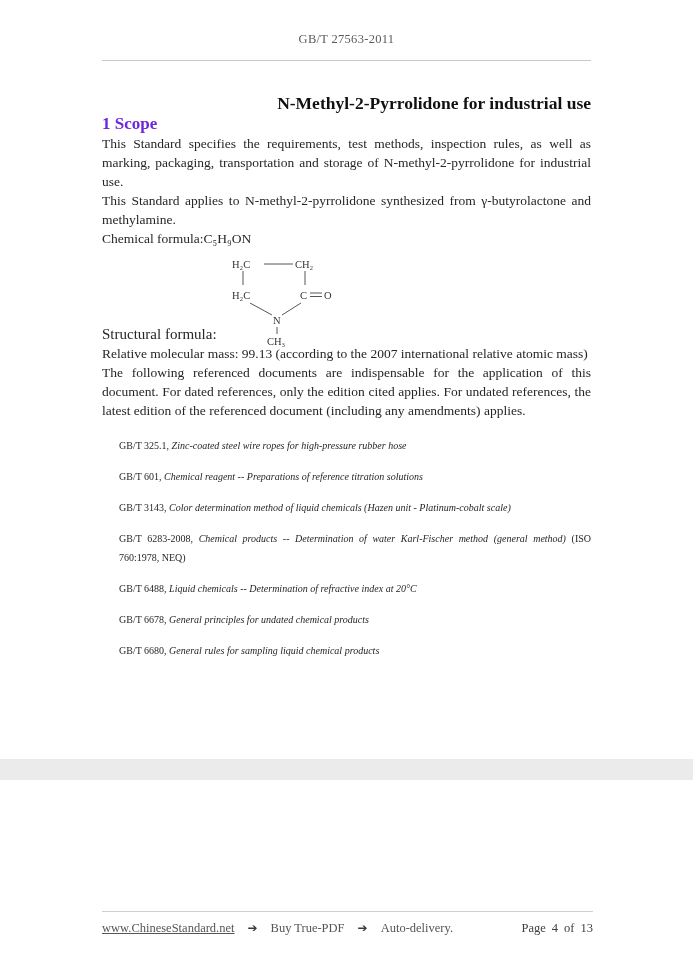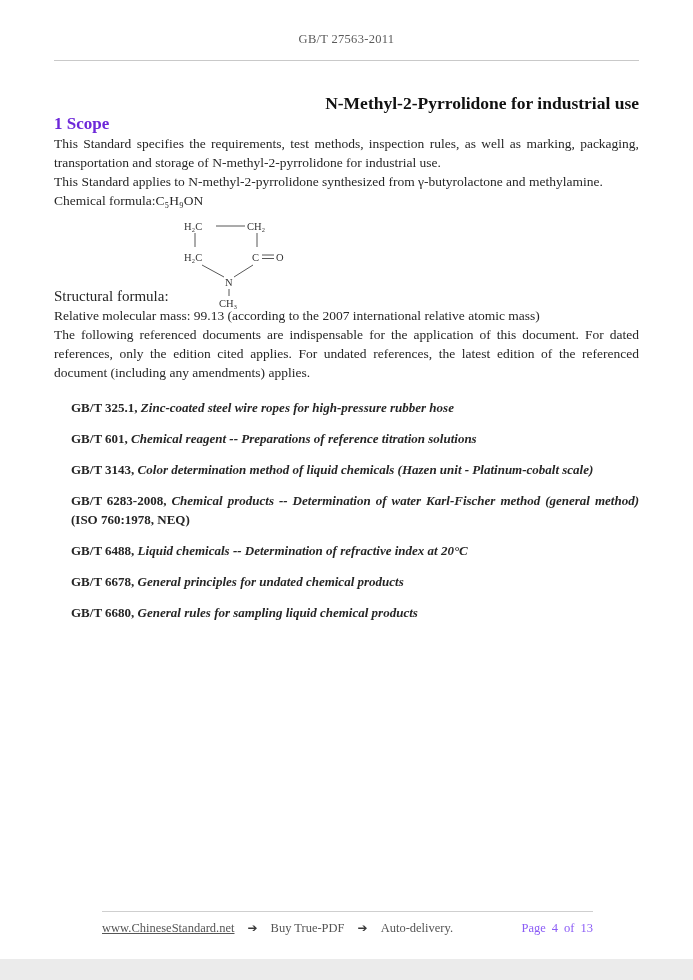--- a/index.html
+++ b/index.html
@@ -4,21 +4,21 @@
 <style>
   html,body { margin:0; padding:0; }
   body {
     width:693px; height:980px;
     background:#ffffff;
     font-family:"Liberation Serif","DejaVu Serif",serif;
     color:#262626;
     position:relative;
     overflow:hidden;
   }
-  .page { position:relative; width:693px; height:980px; background:#fff; box-sizing:border-box; padding:0 54px; }
+  .page { position:relative; width:693px; height:780px; background:#fff; box-sizing:border-box; padding:0 102px; }
 
   .doc-header { text-align:center; color:#5a5a5a; font-size:12.5px; padding-top:32px; letter-spacing:0.3px; }
   .header-rule { border:none; border-top:1px solid #c9c9c9; margin:13px 0 0 0; }
 
   .doc-title { text-align:right; font-size:17.5px; font-weight:bold; color:#111; margin-top:32px; }
 
   h2.section-heading { font-size:17px; font-weight:bold; color:#6d28d9; margin:0; }
   .h-scope { margin-top:56px; }
   .h-norm  { margin-top:30px; }
 
@@ -29,30 +29,30 @@
   .p-mass { margin-top:16px; }
   .p-intro { margin-top:20px; }
 
   .structure-row { display:flex; align-items:flex-end; margin-top:6px; }
   .struct-label { font-size:15px; line-height:19px; }
   .struct-svg { margin-left:12px; margin-bottom:-4px; }
   .struct-svg text { font-family:"Liberation Serif","DejaVu Serif",serif; font-size:10.5px; fill:#333; }
   .struct-svg line { stroke:#444; stroke-width:0.9; }
 
   ul.ref-list { list-style:none; margin:16px 0 0 0; padding:0 0 0 17px; }
-  ul.ref-list li { font-size:13px; line-height:19px; margin-bottom:12px; text-align:justify;font-weight:bold; }
+  ul.ref-list li { font-size:10px; line-height:19px; margin-bottom:12px; text-align:justify; }
   .ref-title { font-style:italic; }
   .ref-suffix { font-style:normal; }
 
   .footer { position:absolute; left:102px; right:100px; top:911px; border-top:1px solid #cfcfcf; padding-top:9px;
             display:flex; justify-content:space-between; align-items:baseline; color:#555; font-size:12.5px; }
   .footer-left { display:inline-flex; gap:13px; align-items:center; }
   .footer-link { text-decoration:underline; color:#555; cursor:pointer; }
   .footer-arrow { color:#3a3a3a; font-size:12px; }
-  .footer-right { display:inline-flex; gap:6px; color:#8b5cf6; }
+  .footer-right { display:inline-flex; gap:6px; color:#404040; }
   .page-edge-band { position:absolute; left:0; right:0; bottom:0; height:21px; background:#ebebeb; }
 </style>
 </head>
 <body>
 
 <div class="page">
 
   <div class="doc-header">GB/T 27563-2011</div>
   <hr class="header-rule">
 

